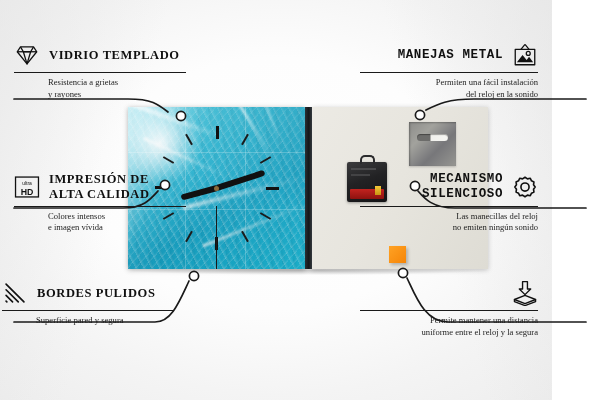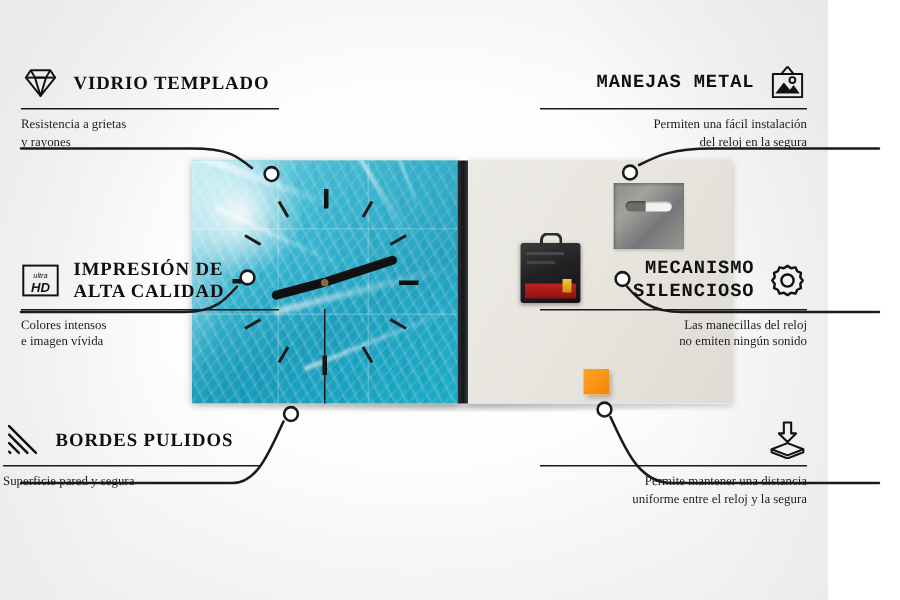--- a/index.html
+++ b/index.html
@@ -183,23 +183,24 @@
   .callout.left .ctitle { text-align: left; }
   .callout.right .ctitle { text-align: right; font-family: Liberation Mono, monospace; }
   .rule {
     height: 1px; background: #1a1a1a;
     margin: 4px 0 4px 0;
   }
   .cdesc {
     font-size: 8.6px; line-height: 1.35;
     color: #1d1d1d;
     white-space: pre-line;
+    margin-left: 34px;
   }
   .callout.right .cdesc { text-align: right; }
-  .cicon { width: 26px; height: 26px; flex: 0 0 26px; font-style: italic; }
+  .cicon { width: 26px; height: 26px; flex: 0 0 26px; }
   .cicon svg { display: block; width: 100%; height: 100%; }
 
   #wires { position: absolute; inset: 0; z-index: 4; pointer-events: none; }
 </style>
 </head>
 <body>
 
 <div id="stage">
 
   <svg id="wires" viewBox="0 0 600 400" width="600" height="400">
@@ -364,21 +365,21 @@
           <path d="M16 3 L11 9 M16 3 L21 9"></path>
           <rect x="4" y="9" width="24" height="19"></rect>
           <path d="M6 25 L13 16 L18 22 L21 18 L26 25 Z" fill="#111" stroke="none"></path>
           <circle cx="20" cy="14" r="2.4"></circle>
         </g>
           </svg>
       </span>
     </div>
     <div class="rule"></div>
     <div class="cdesc">Permiten una fácil instalación
-del reloj en la segura</div>
+del reloj en la sonido</div>
   </div>
 
   <div class="callout right" style="right:14px; top:172px; width:178px;">
     <div class="head">
       <div class="ctitle">MECANISMO
 SILENCIOSO</div>
       <span class="cicon">
         <svg viewBox="0 0 32 32">
             <g fill="none" stroke="#111" stroke-width="2" stroke-linejoin="round" stroke-linecap="round">
           <path d="M16 4 L19 6 L22.5 5.2 L24 8.4 L27 9.8 L26.5 13.3 L28.5 16 L26.5 18.7 L27 22.2 L24 23.6 L22.5 26.8 L19 26 L16 28 L13 26 L9.5 26.8 L8 23.6 L5 22.2 L5.5 18.7 L3.5 16 L5.5 13.3 L5 9.8 L8 8.4 L9.5 5.2 L13 6 Z"></path>

